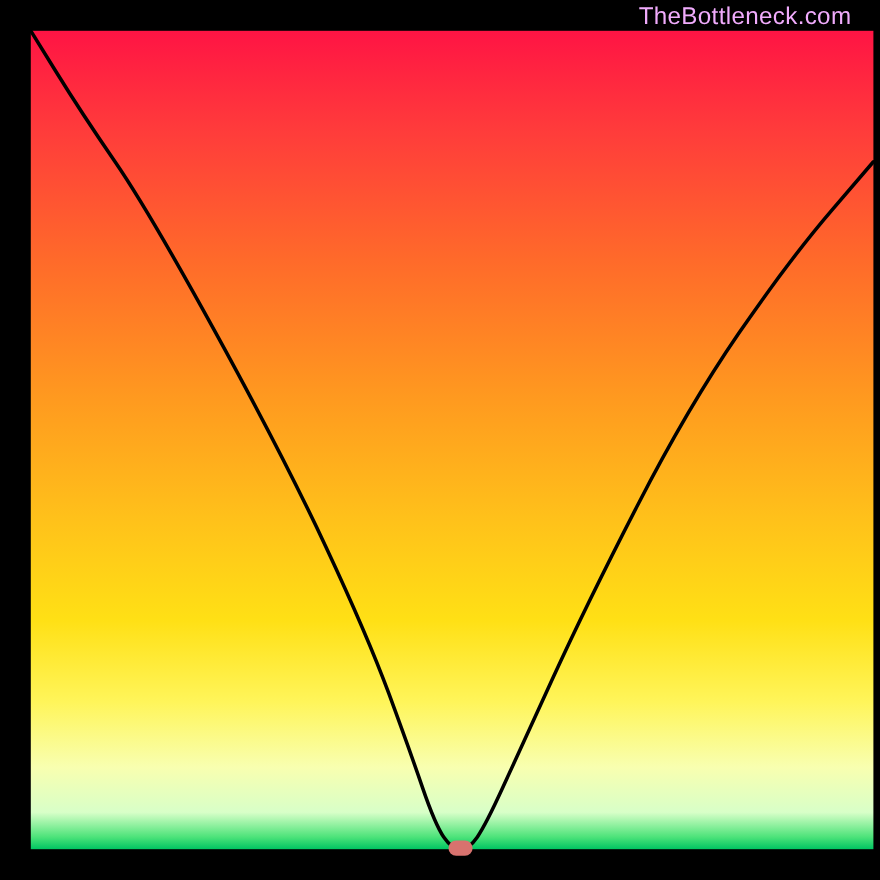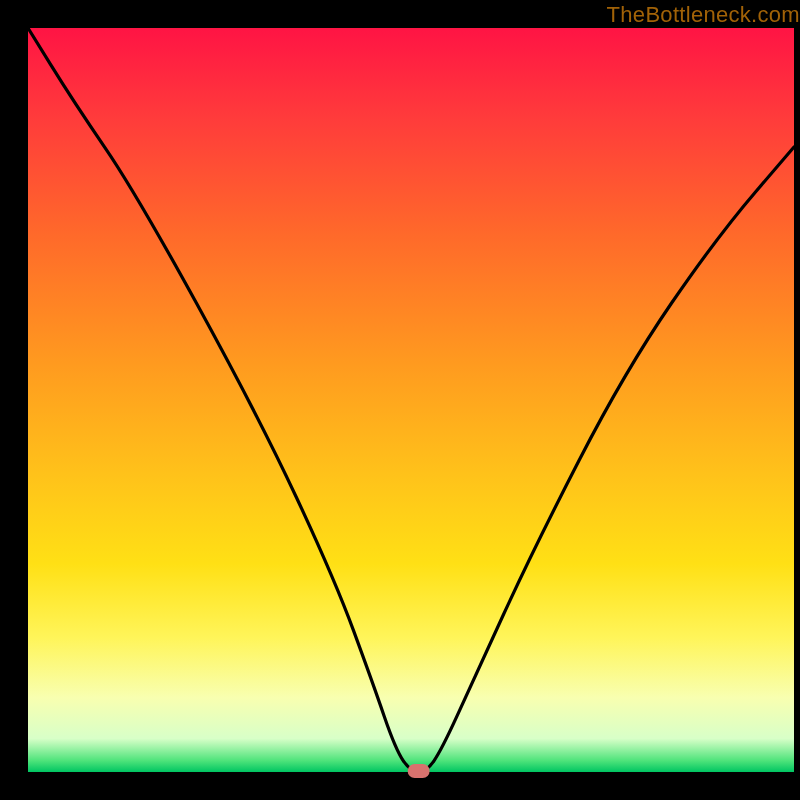--- a/index.html
+++ b/index.html
@@ -13,22 +13,22 @@
   }
   .frame {
     position: relative;
     width: 800px;
     height: 800px;
     background: #000;
   }
   .watermark {
     position: absolute;
     top: 2px;
-    right: 0;
-    color: #a16207;
+    right: 26px;
+    color: #f0abfc;
     font-size: 22px;
     letter-spacing: 0.3px;
     z-index: 5;
   }
   svg {
     display: block;
   }
 </style>
 </head>
 <body>

